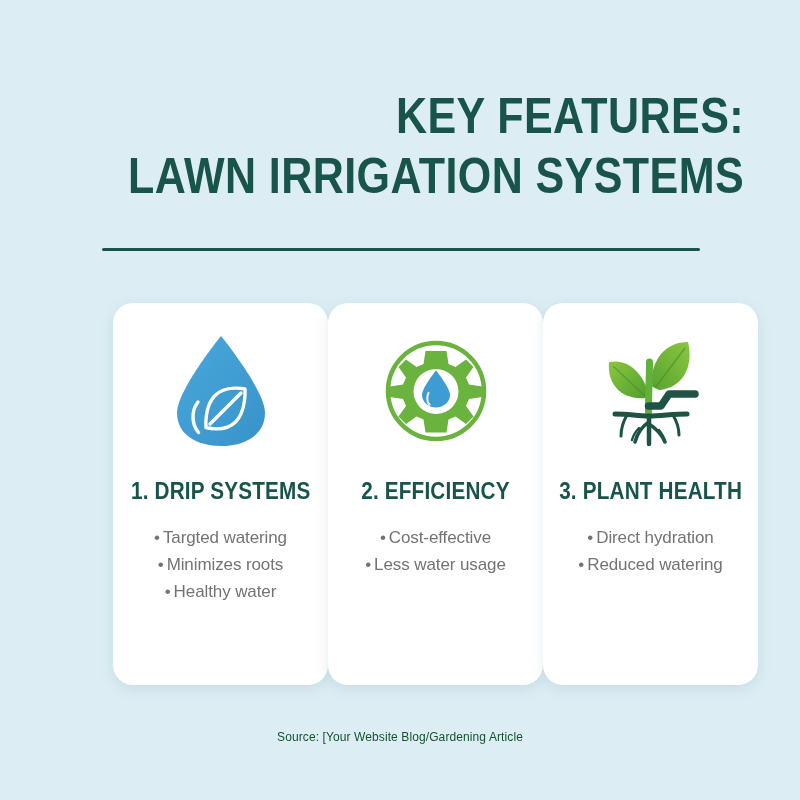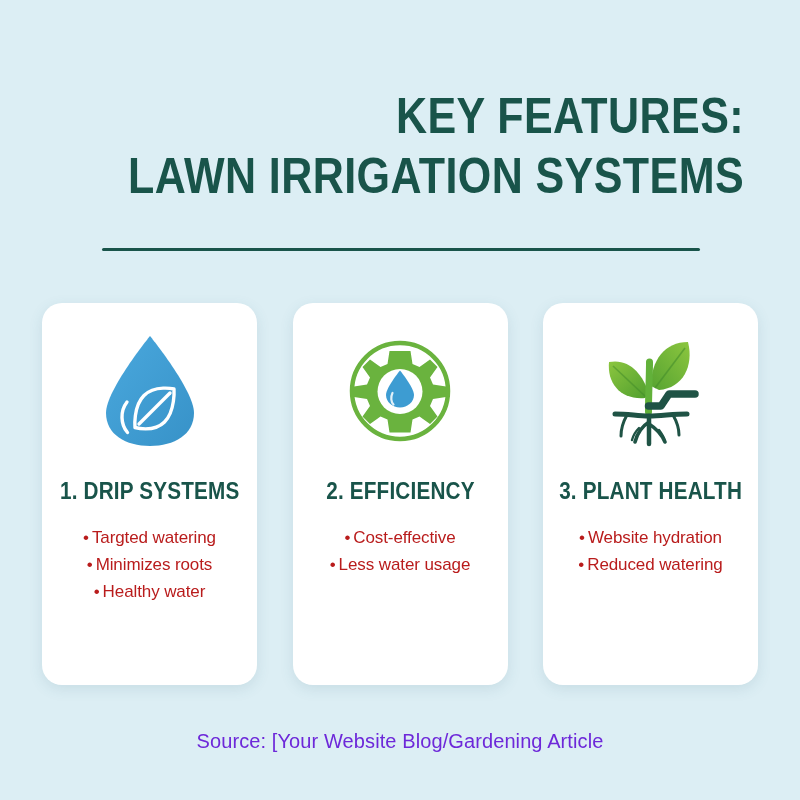--- a/index.html
+++ b/index.html
@@ -56,21 +56,21 @@
   }
 
   
   .cards {
     position: absolute;
     left: 42px;
     top: 303px;
     width: 716px;
     height: 382px;
     display: flex;
-    justify-content: space-between;
+    justify-content: flex-end;
   }
   .card {
     position: relative;
     width: 215px;
     height: 382px;
     background: #ffffff;
     border-radius: 20px;
     box-shadow: 0 4px 14px rgba(60, 110, 130, 0.13);
     box-sizing: border-box;
     display: flex;
@@ -101,39 +101,39 @@
     list-style: none;
     margin: 0;
     padding: 0;
     width: 100%;
     text-align: center;
   }
   .bullets li {
     font-family: "Liberation Sans", sans-serif;
     font-size: 17px;
     line-height: 27px;
-    color: #b91c1c;
+    color: #737373;
     letter-spacing: -0.1px;
     white-space: nowrap;
   }
   .bullets li .dot {
     display: inline-block;
     margin-right: 3px;
   }
 
   
   .source {
     position: absolute;
     left: 0;
     top: 730px;
     width: 800px;
     text-align: center;
     font-family: "Liberation Sans", sans-serif;
-    font-size: 20px;
-    color: #6d28d9;
+    font-size: 12px;
+    color: #14532d;
     letter-spacing: 0.1px;
   }
 </style>
 </head>
 <body>
 
 <div id="infographic">
 
   <div class="title-block">
     <div class="title-line">KEY FEATURES:</div>
@@ -226,21 +226,21 @@
           <path d="M58 92 C66 97 71 103 74 110" fill="none" stroke="#1f5345" stroke-width="3.6" stroke-linecap="round"></path>
           <path d="M36 83 C32 90 30 97 30 104" fill="none" stroke="#1f5345" stroke-width="3" stroke-linecap="round"></path>
           <path d="M82 83 C86 90 88 96 88 103" fill="none" stroke="#1f5345" stroke-width="3" stroke-linecap="round"></path>
           <path d="M48 96 C44 100 42 104 41 108" fill="none" stroke="#1f5345" stroke-width="2.4" stroke-linecap="round"></path>
           <path d="M68 98 C71 102 73 105 74 109" fill="none" stroke="#1f5345" stroke-width="2.4" stroke-linecap="round"></path>
         </svg>
       </div>
       <div class="card-heading">3. PLANT HEALTH</div>
       <ul class="bullets">
         <li>
-          <span class="dot">•</span><span>Website hydration</span>
+          <span class="dot">•</span><span>Direct hydration</span>
         </li>
         <li>
           <span class="dot">•</span><span>Reduced watering</span>
         </li>
       </ul>
     </div>
 
   </div>
 
   <div class="source">Source: [Your Website Blog/Gardening Article</div>

